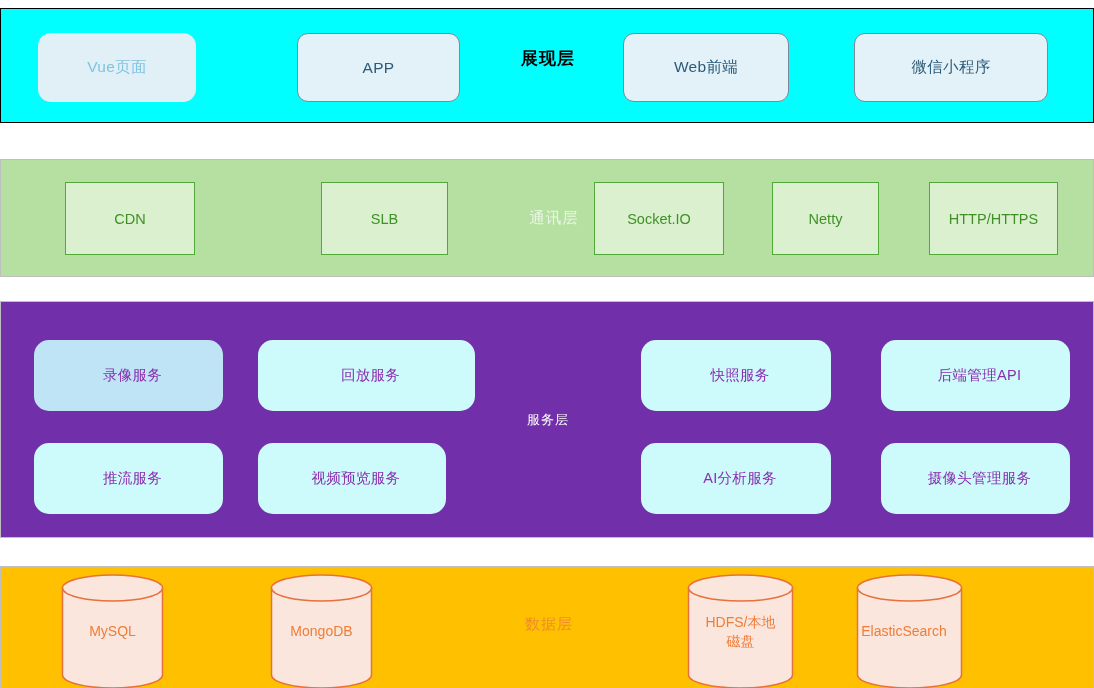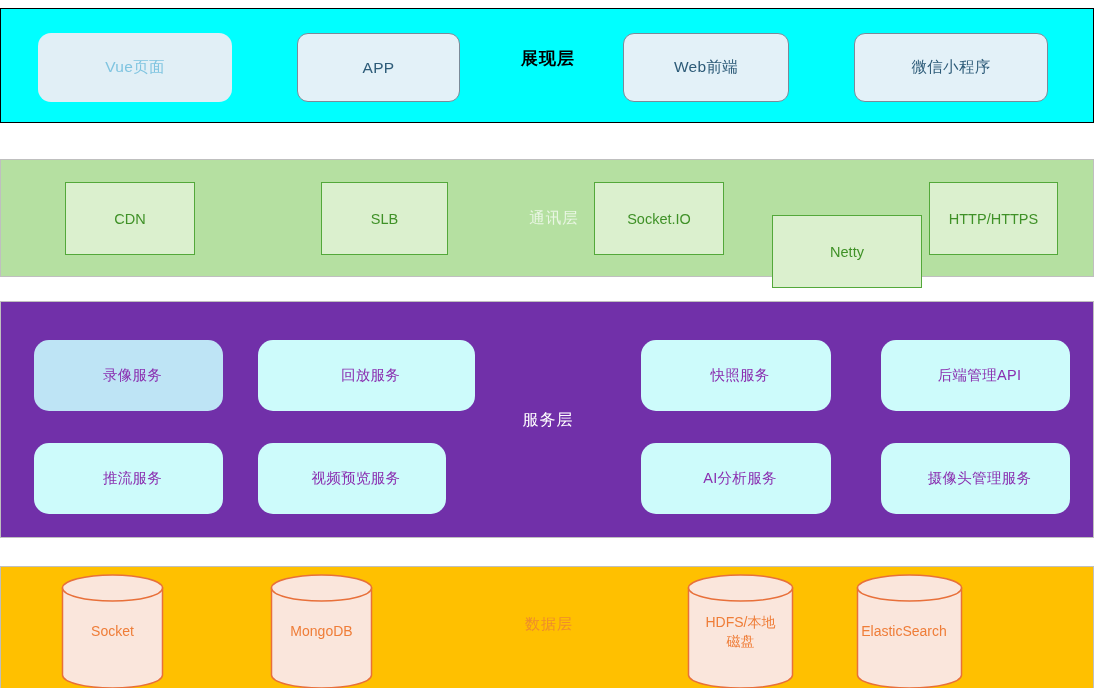--- a/index.html
+++ b/index.html
@@ -75,21 +75,21 @@
     background:#cdfbfb;
     border-radius:15px;
     display:flex;align-items:center;justify-content:center;
     color:#8a2fb0;font-size:14.5px;letter-spacing:.3px;padding-left:8px;
   }
   .svc-box.alt{background:#bee4f5;color:#8a2fb0;}
   .svc-row-top{top:38px;}
   .svc-row-bottom{top:141px;text-align:right;}
   .label-service{
     top:404px;left:500px;width:96px;height:32px;
-    color:#ffffff;font-size:16px;letter-spacing:1px;
+    color:#ffffff;font-size:13px;letter-spacing:1px;
   }
 
   
   .band-data{
     top:566px;height:122px;
     background:#ffc000;
     border:1.2px solid #bfbfbf;
     border-bottom:none;
   }
   .cyl{
@@ -108,21 +108,21 @@
     color:#ee8c2c;font-size:15px;letter-spacing:1px;
   }
 </style>
 </head>
 <body>
 
 <div id="stage">
 
   <div class="band band-presentation">
 
-    <div class="pres-box ghost" style="left:37px;width:194px;">
+    <div class="pres-box ghost" style="left:37px;width:158px;">
       <span>Vue页面</span>
     </div>
 
     <div class="pres-box" style="left:296px;width:163px;">
       <span>APP</span>
     </div>
 
     <div class="pres-box" style="left:622px;width:166px;">
       <span>Web前端</span>
     </div>
@@ -141,21 +141,21 @@
     </div>
 
     <div class="comm-box" style="left:320px;width:127px;">
       <span>SLB</span>
     </div>
 
     <div class="comm-box" style="left:593px;width:130px;">
       <span>Socket.IO</span>
     </div>
 
-    <div class="comm-box" style="left:771px;width:150px;margin-top:33px;">
+    <div class="comm-box" style="left:771px;width:107px;">
       <span>Netty</span>
     </div>
 
     <div class="comm-box" style="left:928px;width:129px;">
       <span>HTTP/HTTPS</span>
     </div>
 
     <div class="band-label label-communication">通讯层</div>
   </div>
 
@@ -196,21 +196,21 @@
 
   <div class="band-label label-service">服务层</div>
 
   <div class="band band-data">
 
     <div class="cyl" style="left:60px;width:103px;">
       <svg width="103" height="115" viewBox="0 0 103 115">
         <path d="M1.5 14 L1.5 101 A50 13 0 0 0 101.5 101 L101.5 14 Z" fill="#fae6dc" stroke="#e8703a" stroke-width="1.5"></path>
         <ellipse cx="51.5" cy="14" rx="50" ry="13" fill="#fae6dc" stroke="#e8703a" stroke-width="1.5"></ellipse>
       </svg>
-      <div class="cyl-text">Socket</div>
+      <div class="cyl-text">MySQL</div>
     </div>
 
     <div class="cyl" style="left:269px;width:103px;">
       <svg width="103" height="115" viewBox="0 0 103 115">
         <path d="M1.5 14 L1.5 101 A50 13 0 0 0 101.5 101 L101.5 14 Z" fill="#fae6dc" stroke="#e8703a" stroke-width="1.5"></path>
         <ellipse cx="51.5" cy="14" rx="50" ry="13" fill="#fae6dc" stroke="#e8703a" stroke-width="1.5"></ellipse>
       </svg>
       <div class="cyl-text">MongoDB</div>
     </div>
 

